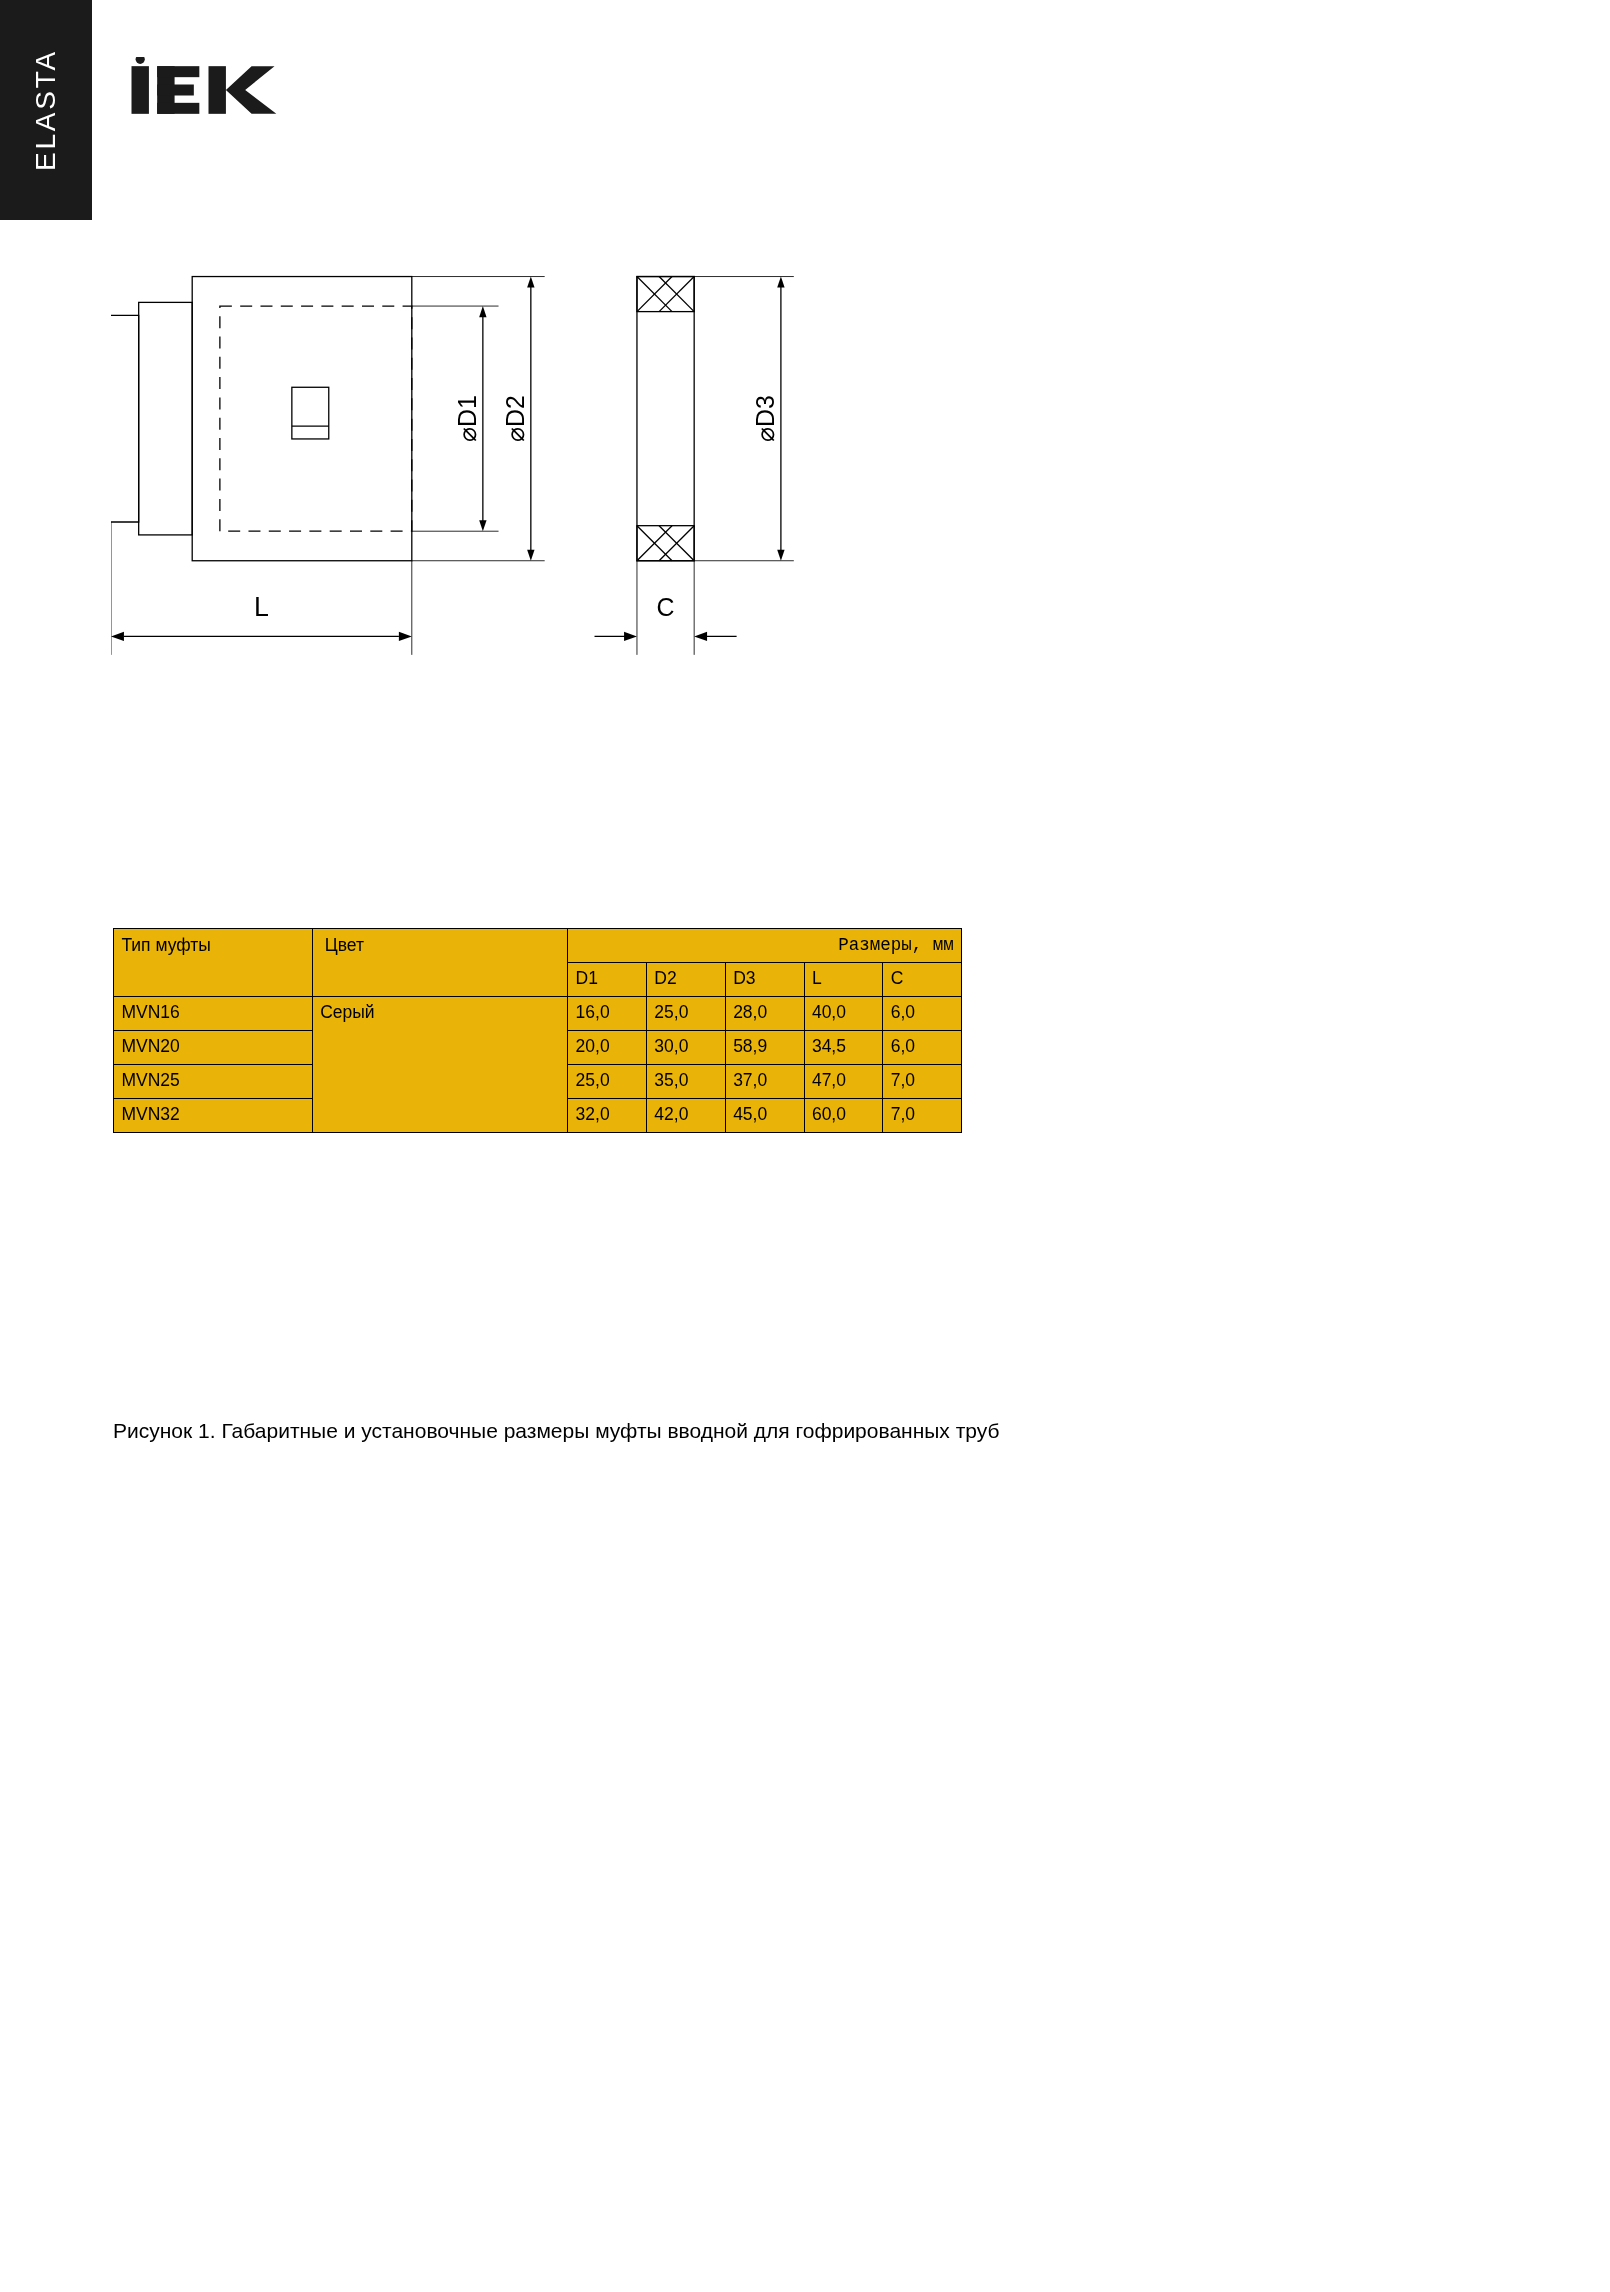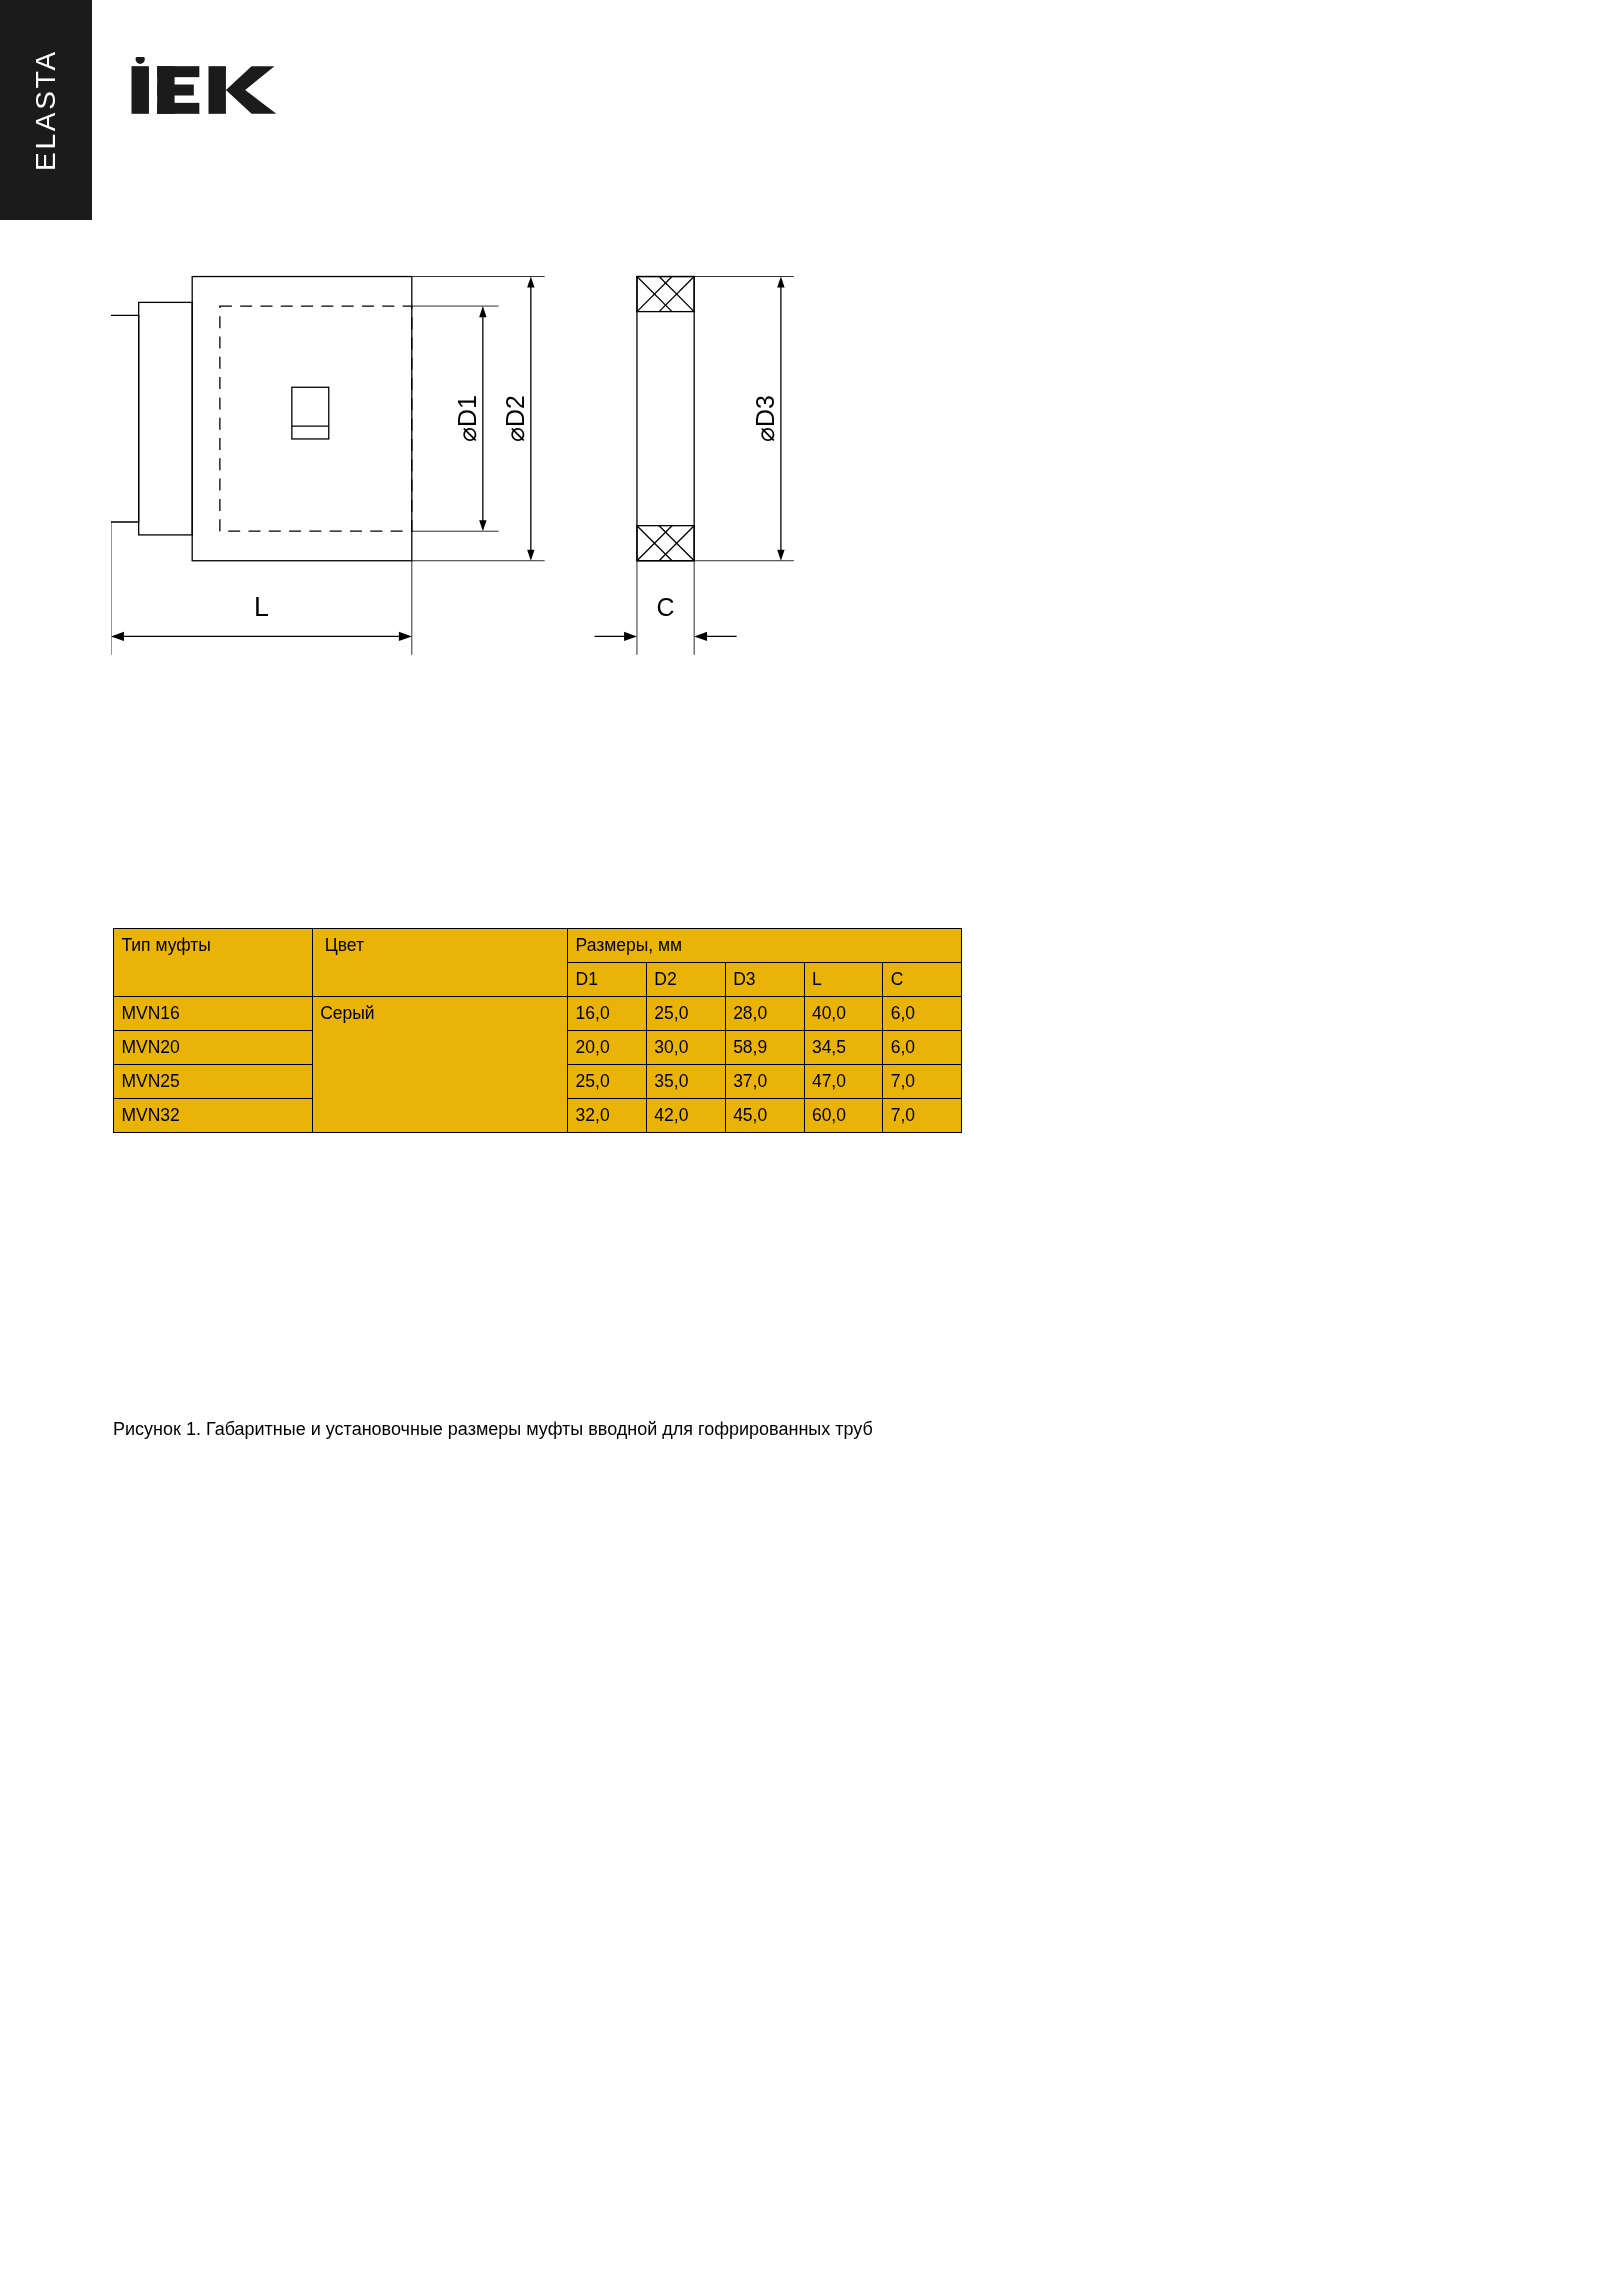--- a/index.html
+++ b/index.html
@@ -72,30 +72,30 @@
     padding: 5.5px 7.4px 6.5px 7.4px;
     font-weight: normal;
     text-align: left;
     vertical-align: top;
     background: #eab308;
   }
   .spec-table .col-type   { width: 183px; }
   .spec-table .col-color  { width: 235px; padding-left: 12px; }
   .spec-table .col-dim    { width: 63px; }
   .spec-table .col-dim-l  { width: 63px; }
-  .spec-table .hdr-dims   { text-align: left; }
+  .spec-table .hdr-dims   { text-align: right; font-family: Liberation Mono, monospace; }
   .spec-table .no-border-bottom { border-bottom: none; }
   .spec-table .no-border-top { border-top: none; }
 
   
   .caption {
     position: absolute;
     left: 113px;
     top: 1419px;
-    font-size: 18px;
+    font-size: 21px;
     white-space: nowrap;
   }
 
   svg text {
     font-family: "Liberation Sans", sans-serif;
   }
 </style>
 </head>
 <body>
 

